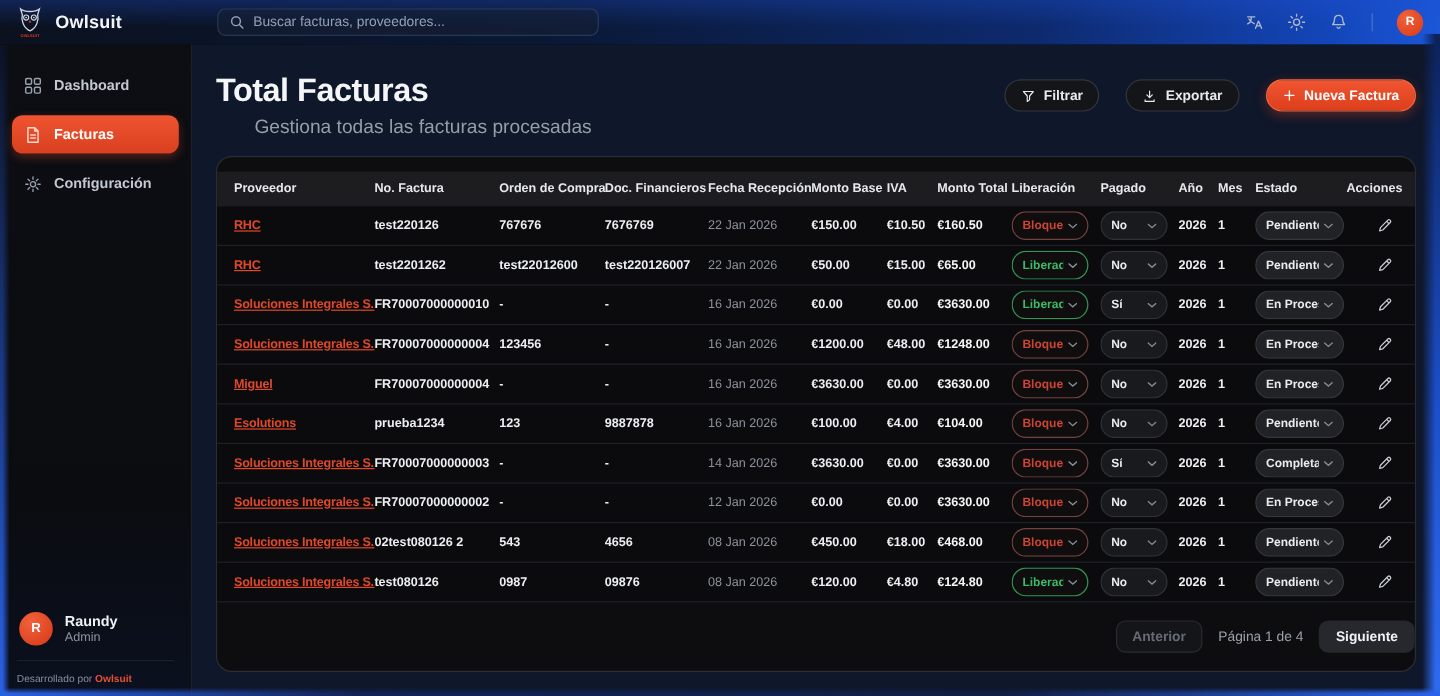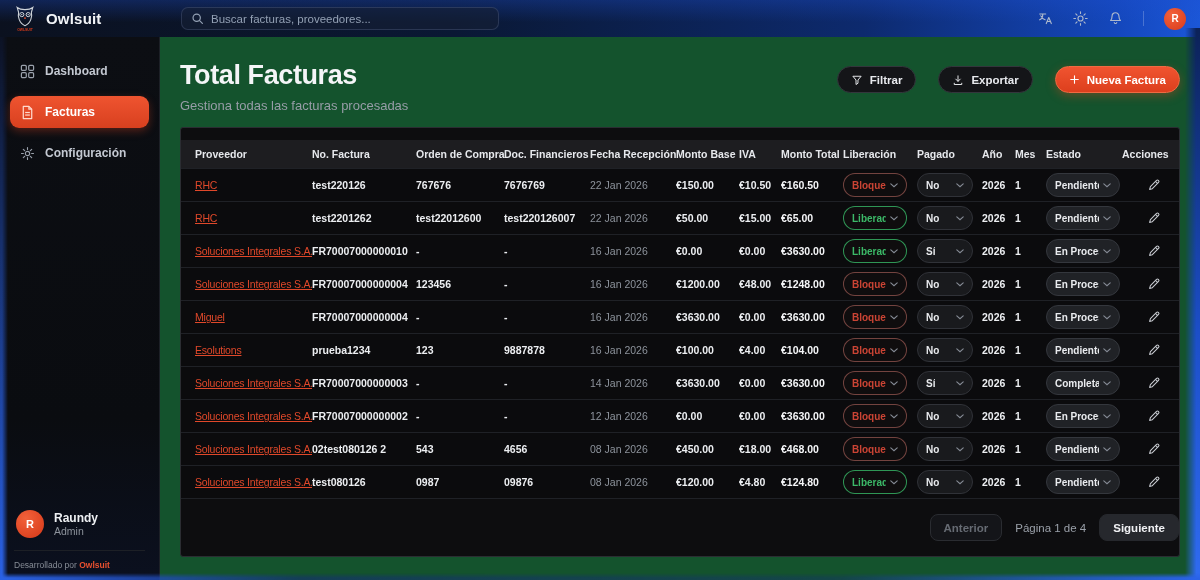--- a/index.html
+++ b/index.html
@@ -53,45 +53,45 @@
     color:#fff;font-size:11px;font-weight:800;display:flex;align-items:center;justify-content:center;flex:0 0 28px;}
   .user-name{color:#eef0f3;font-size:12px;font-weight:700;line-height:1.2;}
   .user-role{color:#8d939c;font-size:10.5px;}
   .side-divider{height:1px;background:#1d2026;margin:0 0 9px;}
   .copyright{color:#878d97;font-size:8.5px;line-height:1.4;}
   .copyright b{color:#bcc1c9;}
   .devby{color:#878d97;font-size:8.5px;margin-top:6px;}
   .devby a{color:#e8502f;text-decoration:none;font-weight:600;cursor:pointer;}
 
   
-  .main{position:absolute;top:37px;left:160px;right:0;bottom:0;background:#14532d;z-index:3;padding:23px 20px 0;}
+  .main{position:absolute;top:37px;left:160px;right:0;bottom:0;background:#0f172a;z-index:3;padding:23px 20px 0;}
   .page-head{display:flex;align-items:flex-start;justify-content:space-between;}
   .page-title{color:#f4f5f7;font-size:27px;font-weight:800;letter-spacing:-.4px;}
-  .page-sub{color:#979da7;font-size:13px;margin-top:7px;}
+  .page-sub{color:#979da7;font-size:16px;margin-top:7px;margin-left:32px;}
   .head-actions{display:flex;gap:22px;margin-top:6px;}
   .btn{display:inline-flex;align-items:center;gap:7px;height:27px;padding:0 13px;border-radius:14px;
     font-size:11.5px;font-weight:700;cursor:pointer;border:1px solid #33363c;background:#141518;color:#e8eaee;}
   .btn .bicon{display:flex;align-items:center;}
   .btn.primary{background:linear-gradient(180deg,#f05430,#dd3f1d);border-color:#f06a42;color:#fff;
     box-shadow:0 3px 10px rgba(230,70,30,.35);}
 
   
-  .card{margin-top:14px;width:1000px;height:430px;border-radius:3px;border:1px solid #2b2d32;
+  .card{margin-top:14px;width:1000px;height:430px;border-radius:13px;border:1px solid #2b2d32;
     background:#0d0d0f;overflow:hidden;padding-top:12px;display:flex;flex-direction:column;}
   .thead,.trow{display:grid;align-items:center;padding:0 14px;
     grid-template-columns:117px 104px 88px 86px 86px 63px 42px 62px 74px 65px 33px 31px 76px 1fr;}
   .thead{height:28px;background:#1d1d20;color:#e6e8ec;font-size:10.5px;font-weight:700;}
   .thead .hcell{white-space:nowrap;overflow:visible;}
   .thead .hcell.right{text-align:right;}
   .trow{height:33px;border-top:1px solid #1f2126;background:#0b0b0d;}
   .cell{font-size:10.5px;color:#d7dade;white-space:nowrap;overflow:hidden;padding-right:6px;}
   .cell.strong{font-weight:700;color:#eceef1;}
   .cell.total{font-weight:800;color:#f5f6f8;}
   .cell.date{color:#8d939c;font-weight:500;}
-  a.provider{font-size:10.5px;font-weight:400;color:#e0482a;text-decoration:underline;cursor:pointer;
+  a.provider{font-size:10.5px;font-weight:700;color:#e0482a;text-decoration:underline;cursor:pointer;
     white-space:nowrap;overflow:hidden;display:block;padding-right:16px;letter-spacing:-.2px;}
   .pill{height:24px;border-radius:12px;display:inline-flex;align-items:center;justify-content:space-between;
     gap:4px;padding:0 8px;font-size:10px;font-weight:700;cursor:pointer;}
   .pill span{white-space:nowrap;overflow:hidden;}
   .pill .chev{flex:0 0 auto;color:#868c96;display:flex;}
   .pill.release{width:64px;background:rgba(24,16,16,.35);}
   .pill.release.blocked{border:1px solid rgba(216,122,112,.5);color:#cb4434;}
   .pill.release.released{border:1px solid rgba(56,185,104,.8);color:#3cb968;}
   .pill.paid{width:56px;background:#191a1d;border:1px solid #303238;color:#e9ebee;}
   .pill.status{width:74px;background:#202226;border:1px solid #34373d;color:#e9ebee;}

